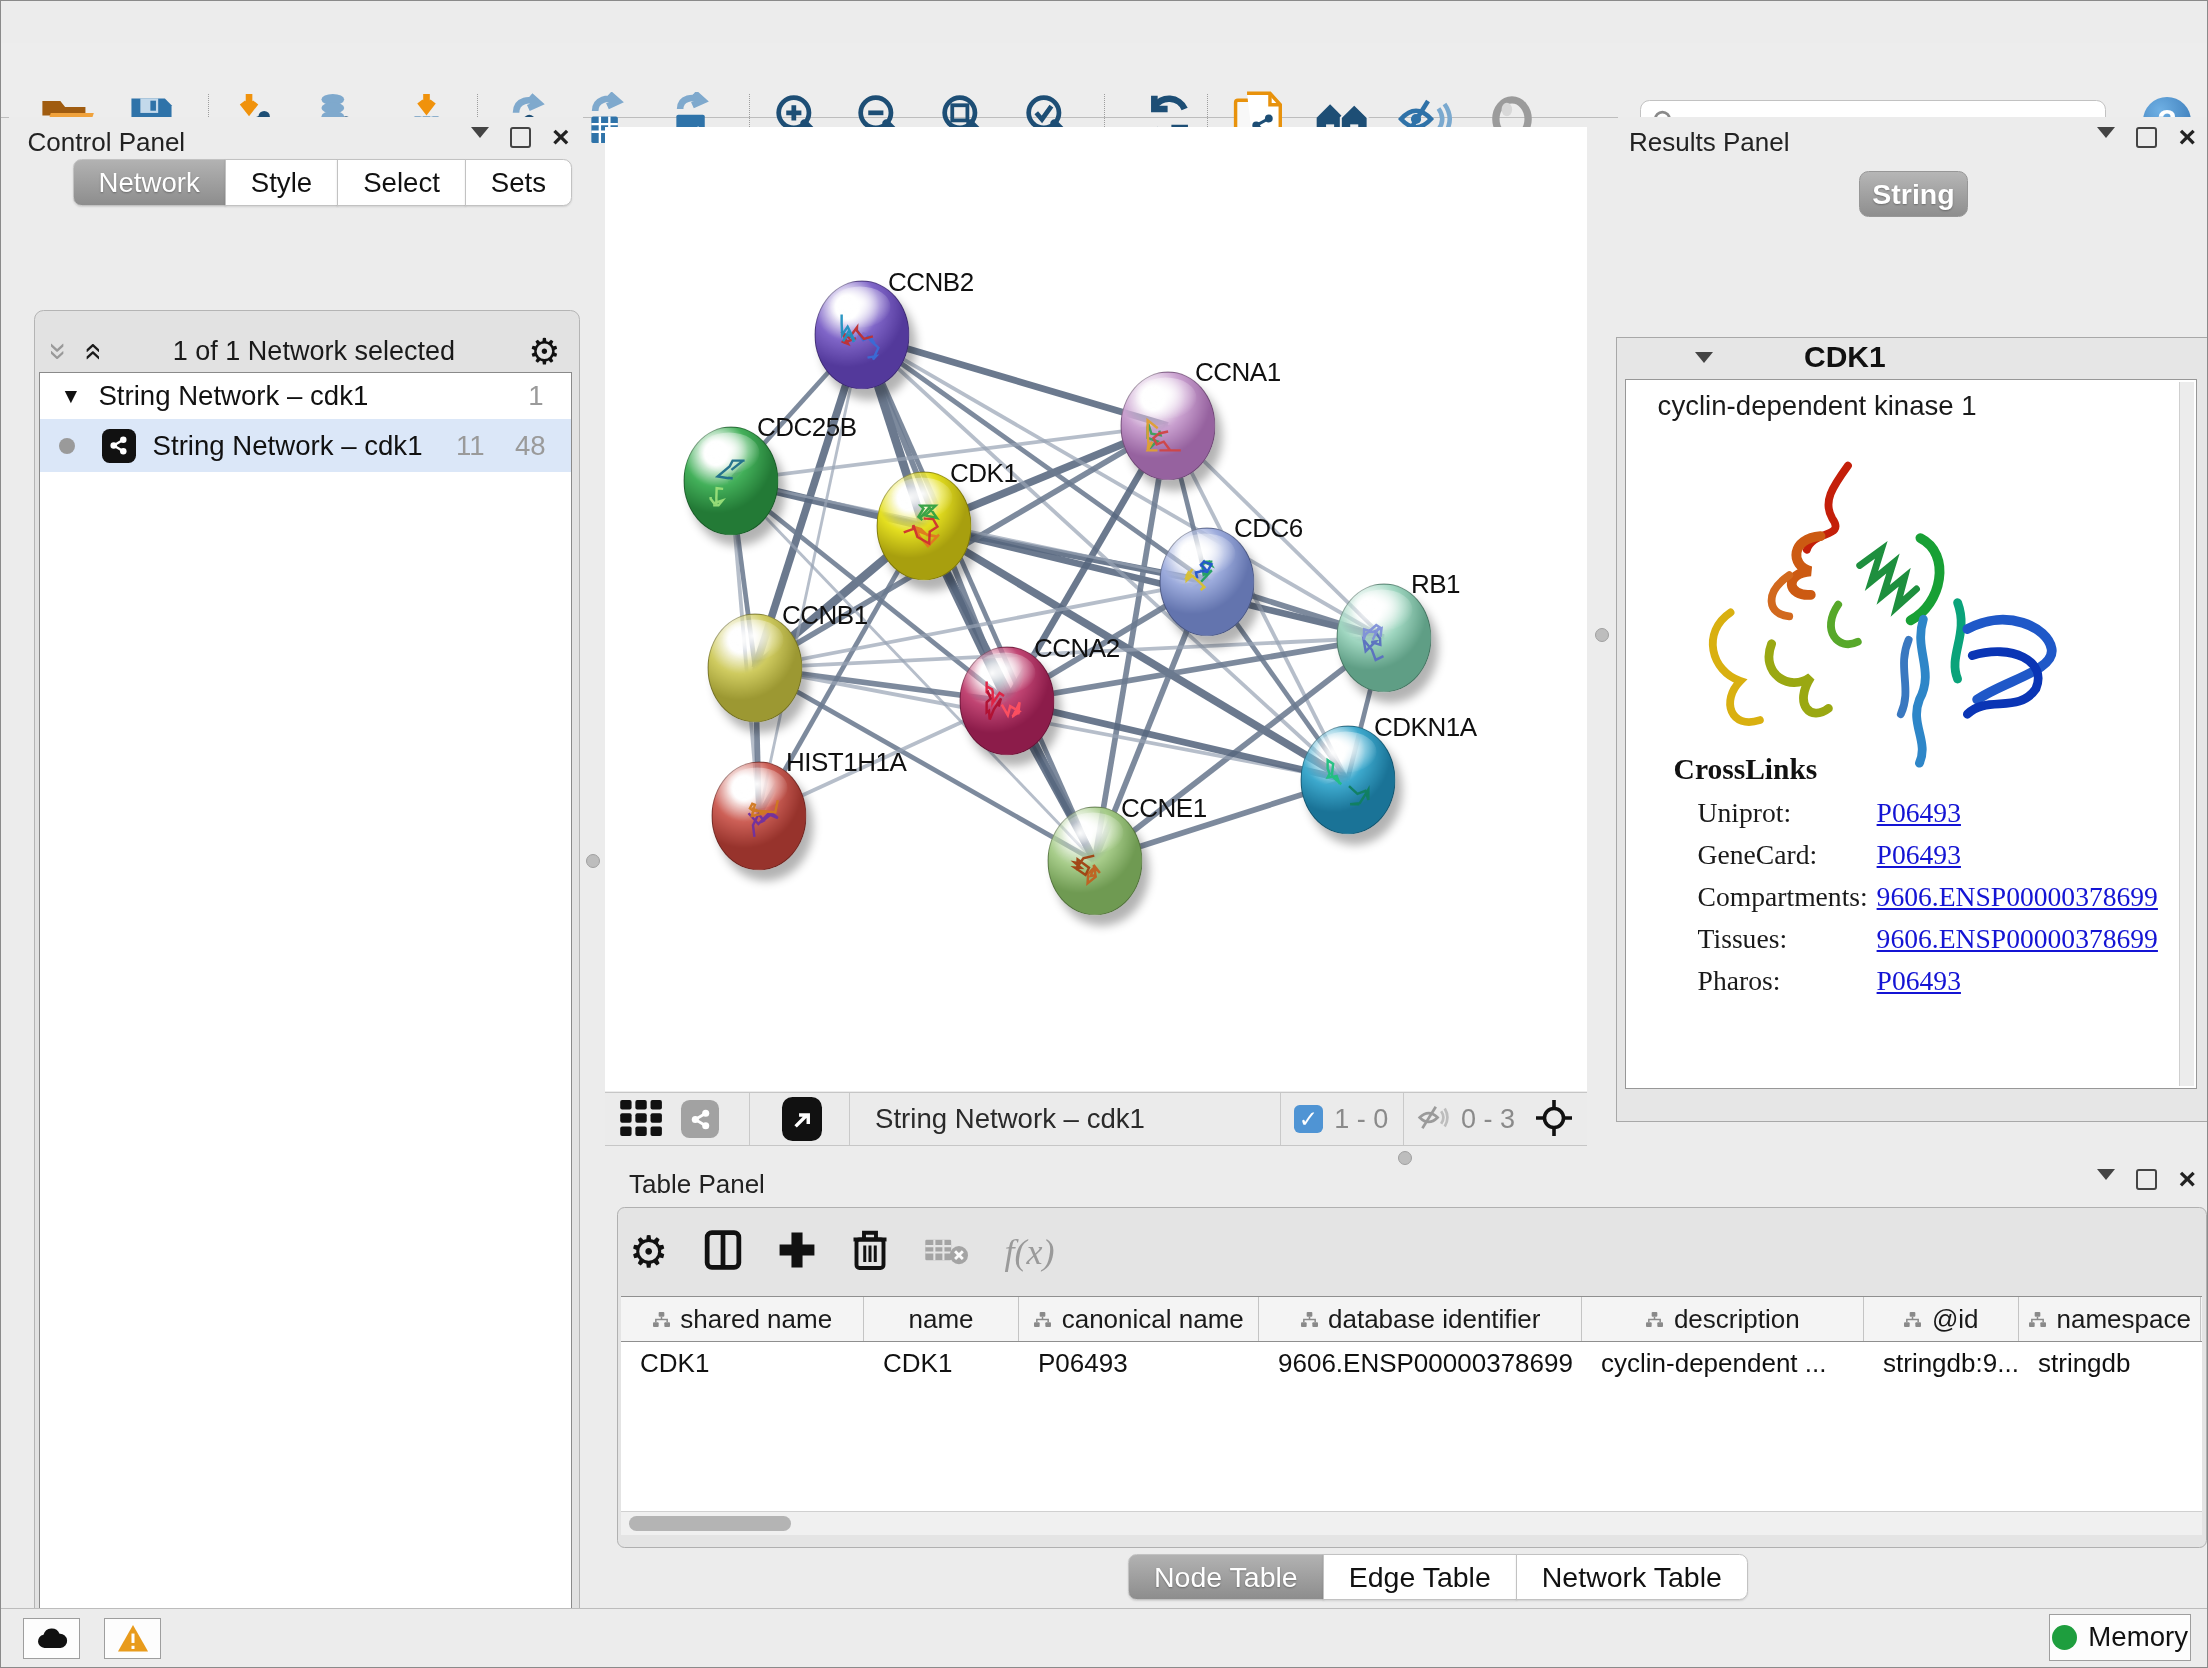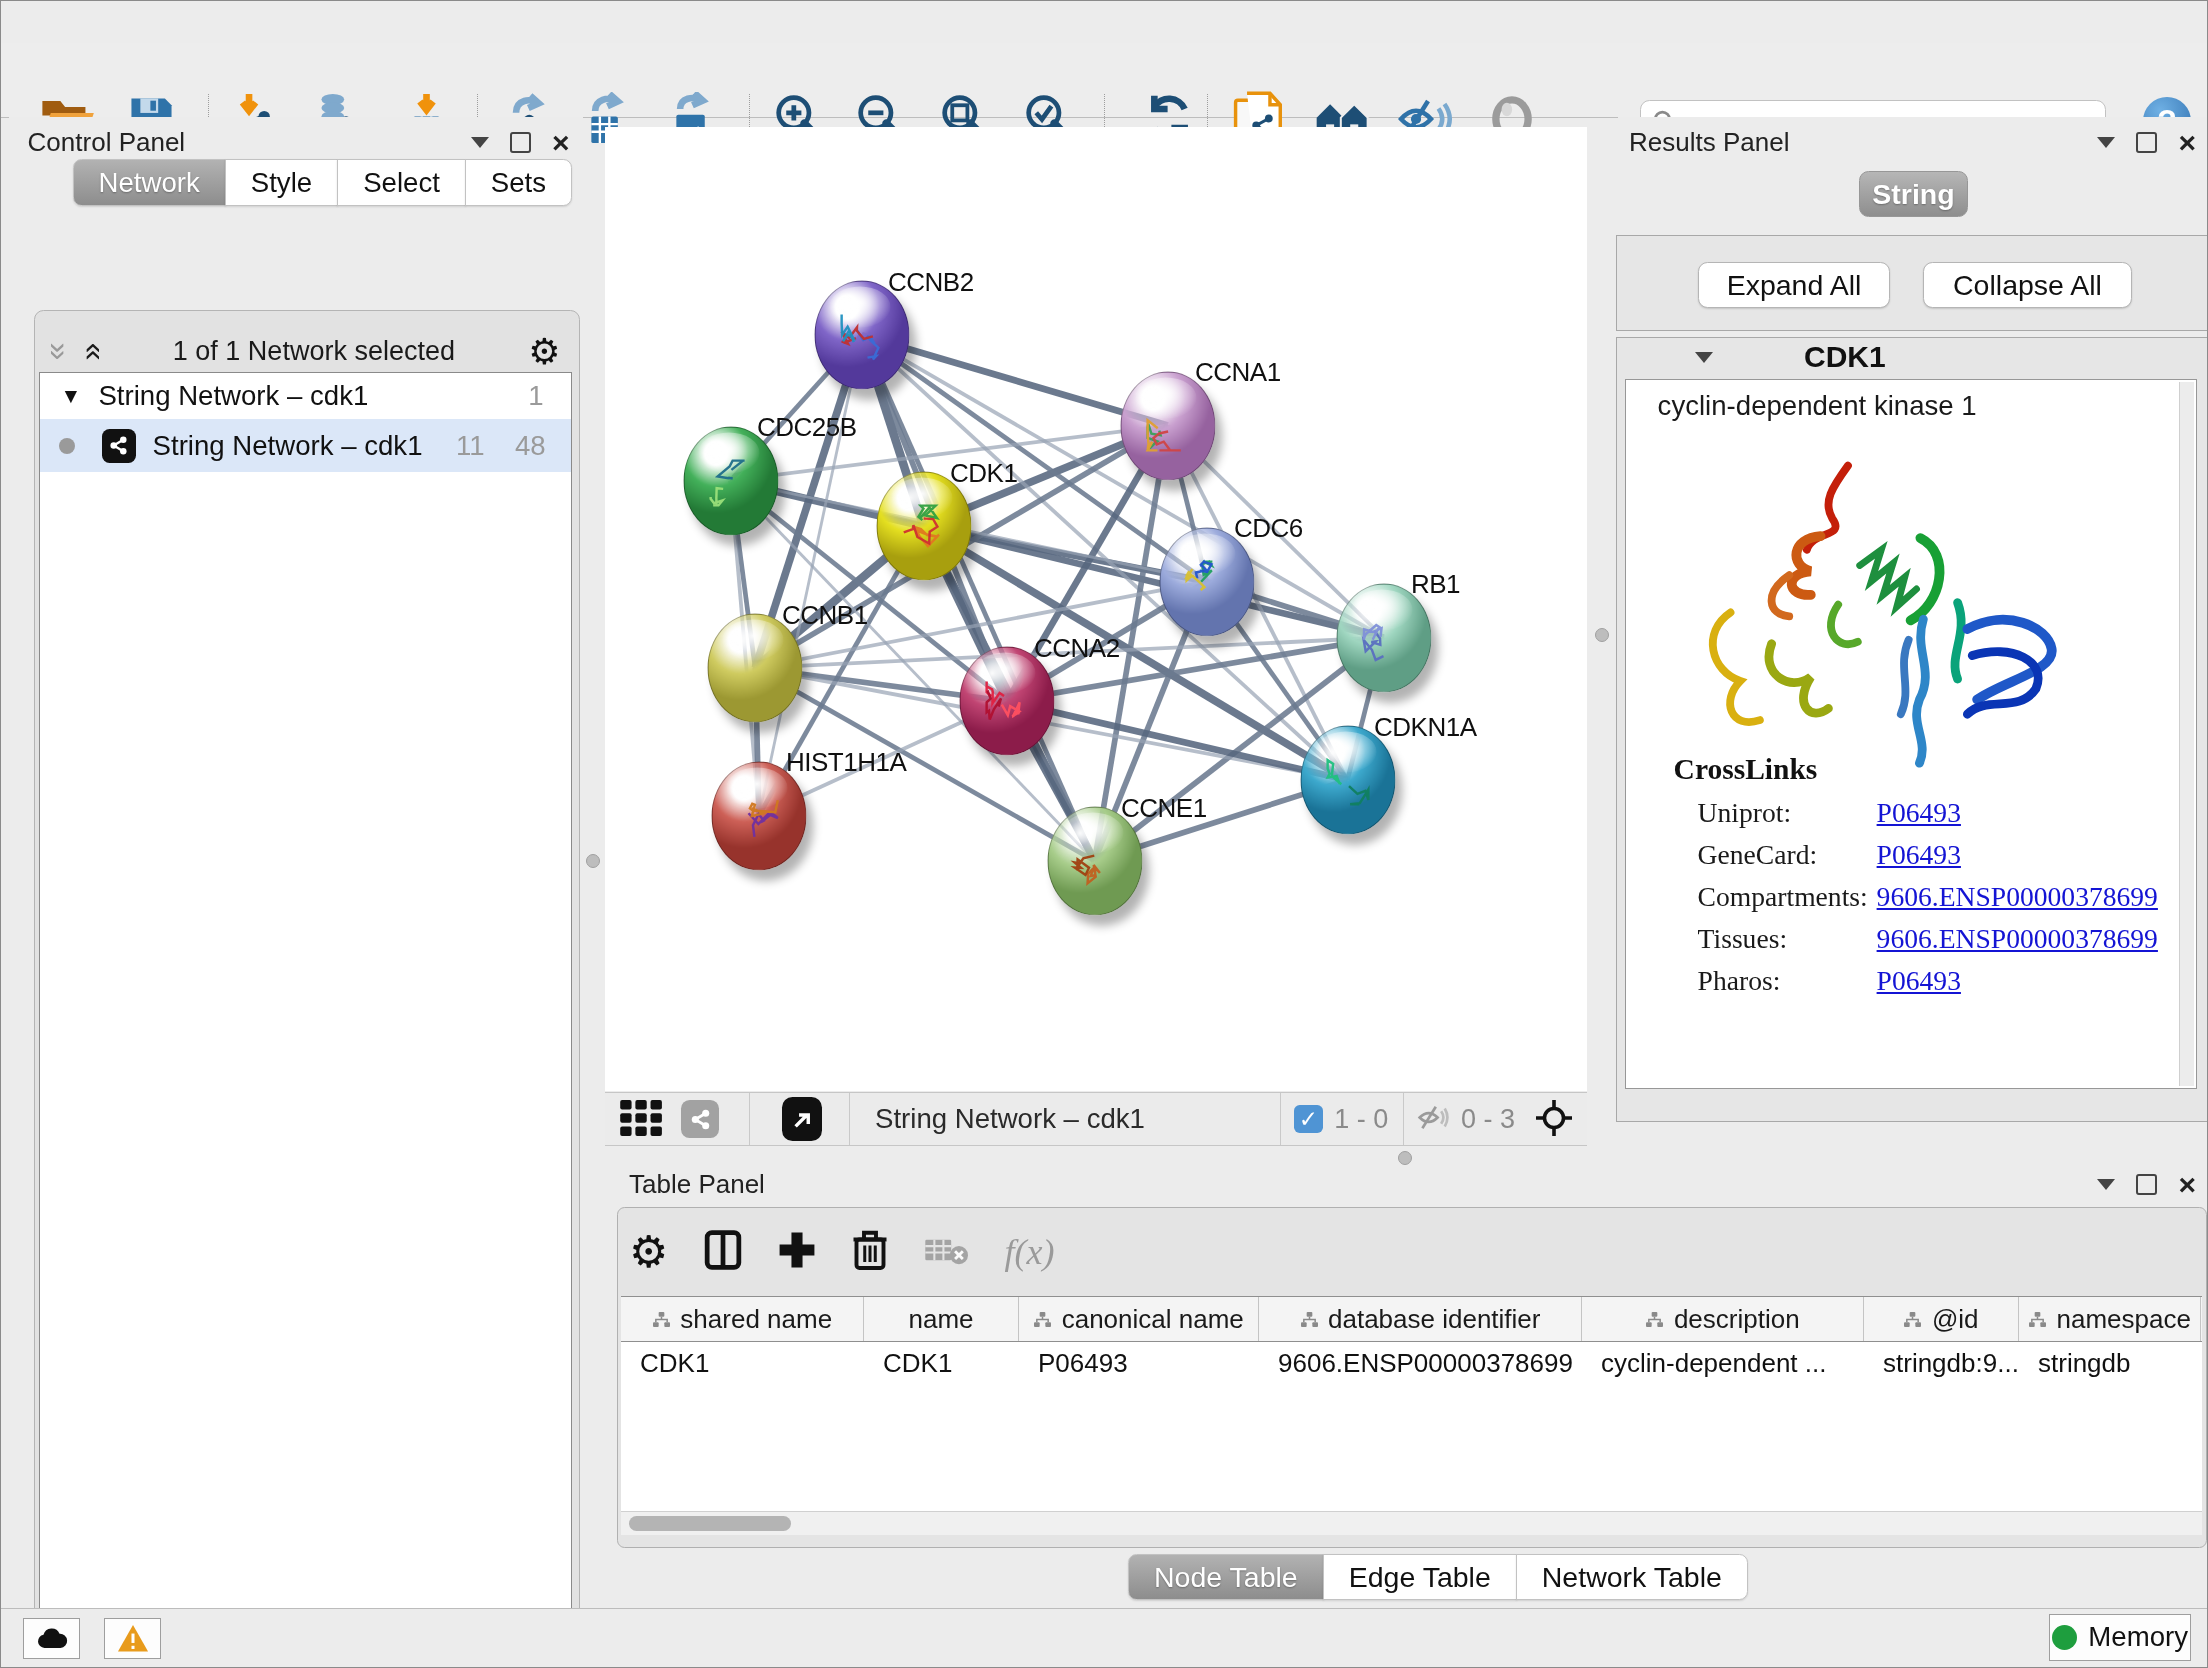--- a/index.html
+++ b/index.html
@@ -11,21 +11,21 @@
   .wtitle{position:absolute;top:5.7px;left:0;width:100%;text-align:center;font-size:27.6px;color:#3a3a3a;}
   
   .toolbar{left:0;top:42px;width:2208px;height:74px;background:#ededed;border-bottom:1px solid #bdbdbd;}
   .tb{position:absolute;top:45px;width:61px;height:61px;display:flex;align-items:center;justify-content:center;}
   .tbsep{position:absolute;top:51px;height:49px;border-left:1.9px dotted #9d9d9d;}
   .searchbox{position:absolute;left:1639px;top:57px;width:466px;height:42px;background:#fff;border:1.9px solid #c2c2c2;border-radius:9.5px;display:flex;align-items:center;padding-left:11.4px;box-sizing:border-box;}
   .searchbox input{border:none;outline:none;font-size:25px;flex:1;margin-left:7.6px;background:transparent;}
   .helpbtn{position:absolute;left:2142px;top:54px;width:48px;height:48px;border-radius:50%;background:radial-gradient(circle at 35% 28%,#6fb0e4,#2f6fae);color:#fff;font-size:32px;font-weight:bold;text-align:center;line-height:48px;}
   
   .panel-title{font-size:26px;color:#222;}
-  .pctl{display:flex;align-items:center;gap:21px;}
+  .pctl{display:flex;gap:21px;}
   .tri-down{width:0;height:0;border-left:9.5px solid transparent;border-right:9.5px solid transparent;border-top:11.4px solid #444;}
   .floatbox{width:17px;height:17px;border:2.4px solid #444;border-radius:2.9px;}
   .closex{font-size:30px;font-weight:bold;color:#222;line-height:19px;}
   .seg{border:1px solid #c2c2c2;background:#fff;color:#111;height:45px;line-height:45px;font-size:27.6px;display:inline-block;padding:0 25px;margin-left:-1px;box-shadow:0 1px 1.9px rgba(0,0,0,.12);}
   .seg.sel{background:linear-gradient(#b2b2b2,#8d8d8d);color:#fff;text-shadow:0 1px 1.9px rgba(0,0,0,.3);}
   .seg.first{border-radius:8.6px 0 0 8.6px;margin-left:0;}
   .seg.last{border-radius:0 8.6px 8.6px 0;}
   
   .cp-box{left:25px;top:193px;width:544px;height:1381px;background:#e2e2e2;border:1px solid #b4b4b4;border-radius:9.5px;}
   .cp-strip{left:25px;top:213px;width:544px;height:42px;display:flex;align-items:center;}
@@ -489,24 +489,20 @@
 
   <div class="abs" style="left:1617px;top:116px;width:592px;height:1491px;background:#ececec;"></div>
   <div class="abs pctl" style="left:1628px;top:126px;width:567px;">
     <span class="panel-title">Results Panel</span>
     <span style="flex:1"></span>
     <span class="tri-down"></span>
     <span class="floatbox"></span>
     <span class="closex">×</span>
   </div>
   <div class="abs rp-tab">String</div>
-  <div class="abs rp-box" style="left:1615px;top:234px;width:591px;height:94px;">
-    <div class="btn" style="position:absolute;left:81px;top:26px;width:190px;height:44px;line-height:44px;">Expand All</div>
-    <div class="btn" style="position:absolute;left:306px;top:26px;width:207px;height:44px;line-height:44px;">Collapse All</div>
-  </div>
   <div class="abs rp-box" style="left:1615px;top:336px;width:591px;height:783px;">
     <div style="position:absolute;left:0;top:0;width:100%;height:38px;display:flex;align-items:center;">
       <span class="tri-down" style="margin-left:78px;"></span>
       <span class="rp-head" style="margin-left:91px;">CDK1</span>
     </div>
     <div style="position:absolute;left:7.6px;top:41px;width:572px;height:710px;background:#fff;border:1px solid #979797;box-sizing:border-box;">
       <div class="rp-desc" style="position:absolute;left:32px;top:9.5px;">cyclin-dependent kinase 1</div>
       <svg style="position:absolute;left:44px;top:68px;" width="399" height="323" viewBox="0 0 400 330">
         <g fill="none" stroke-linecap="round">
           <path d="M178 18 C162 40 152 55 162 72 C176 92 142 84 136 104" stroke="#c41f0a" stroke-width="8"></path>

